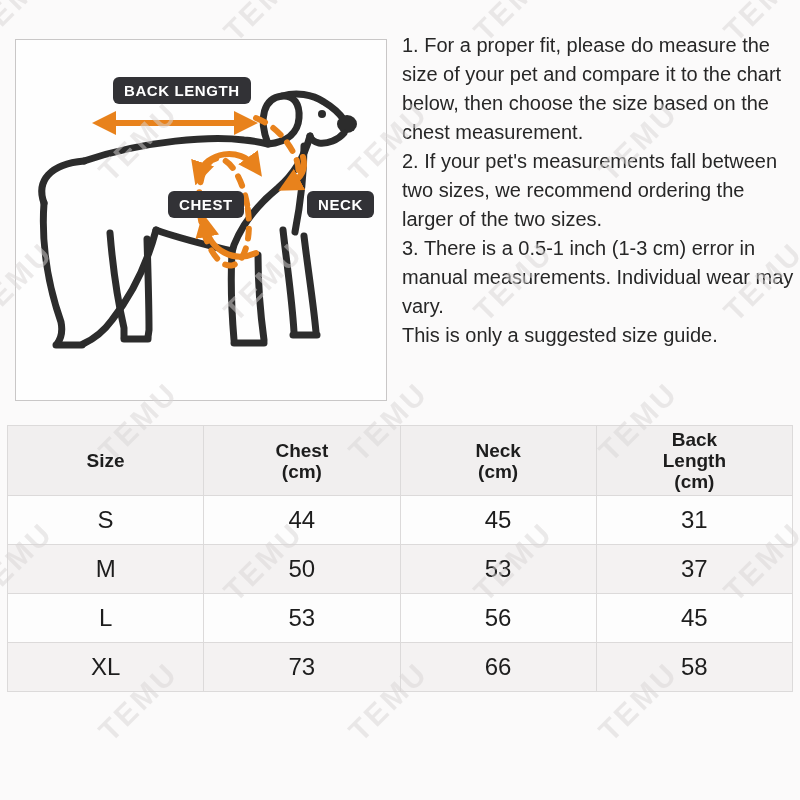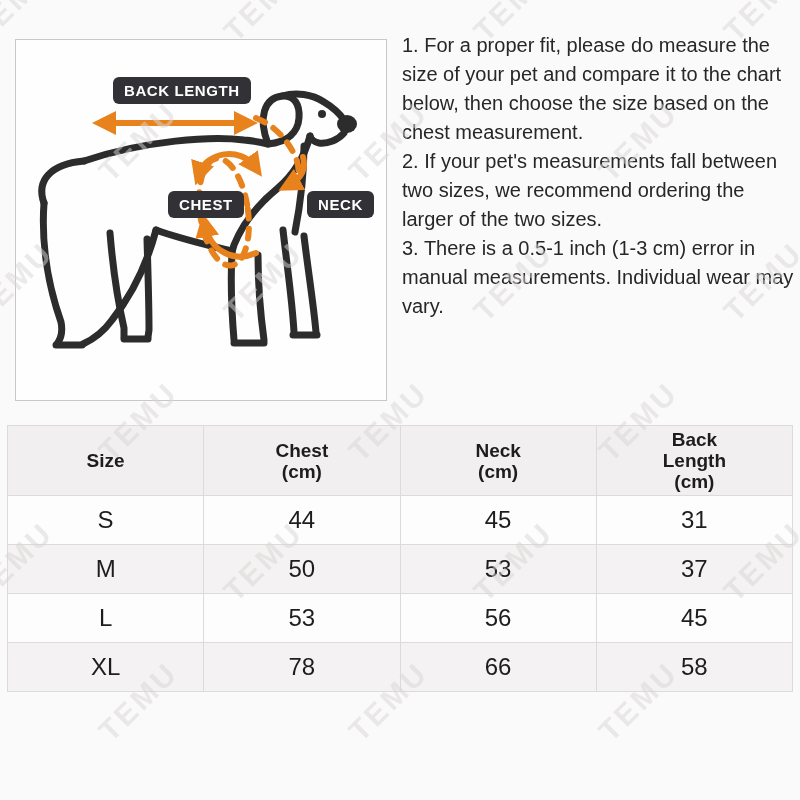--- a/index.html
+++ b/index.html
@@ -141,20 +141,21 @@
 
   <div class="tag" id="tag-back-length">BACK LENGTH</div>
   <div class="tag" id="tag-chest">CHEST</div>
   <div class="tag" id="tag-neck">NECK</div>
 </div>
 
 <div class="notes">
   <p>1. For a proper fit, please do measure the size of your pet and compare it to the chart below, then choose the size based on the chest measurement.</p>
   <p>2. If your pet's measurements fall between two sizes, we recommend ordering the larger of the two sizes.</p>
   <p>3. There is a 0.5-1 inch (1-3 cm) error in manual measurements. Individual wear may vary.</p>
+  <p>This is only a suggested size guide.</p>
 </div>
 
 <table class="size-table">
   <thead>
     <tr>
       <th>Size</th>
       <th>Chest
 (cm)</th>
       <th>Neck
 (cm)</th>
@@ -177,21 +178,21 @@
       <td>37</td>
     </tr>
     <tr>
       <td>L</td>
       <td>53</td>
       <td>56</td>
       <td>45</td>
     </tr>
     <tr>
       <td>XL</td>
-      <td>78</td>
+      <td>73</td>
       <td>66</td>
       <td>58</td>
     </tr>
   </tbody>
 </table>
 
 <div class="watermark-layer">
     <span class="watermark" style="color: rgb(217, 214, 214); left: -35px; top: -15px;">TEMU</span>
     <span class="watermark" style="color: rgb(217, 214, 214); left: 215px; top: -15px;">TEMU</span>
     <span class="watermark" style="color: rgb(217, 214, 214); left: 465px; top: -15px;">TEMU</span>

